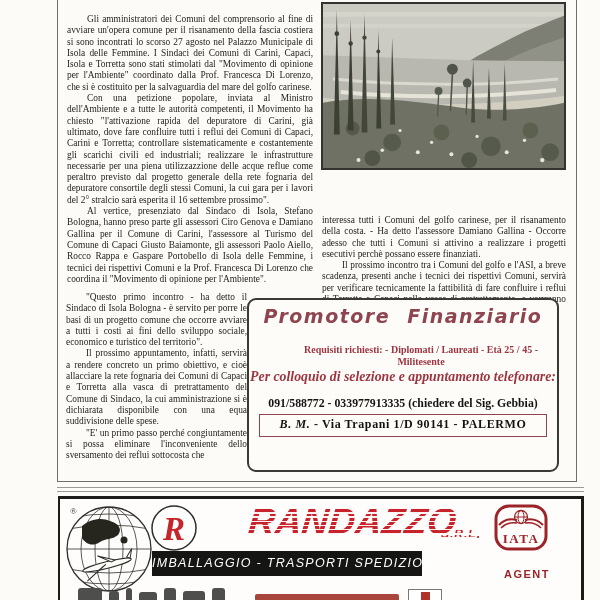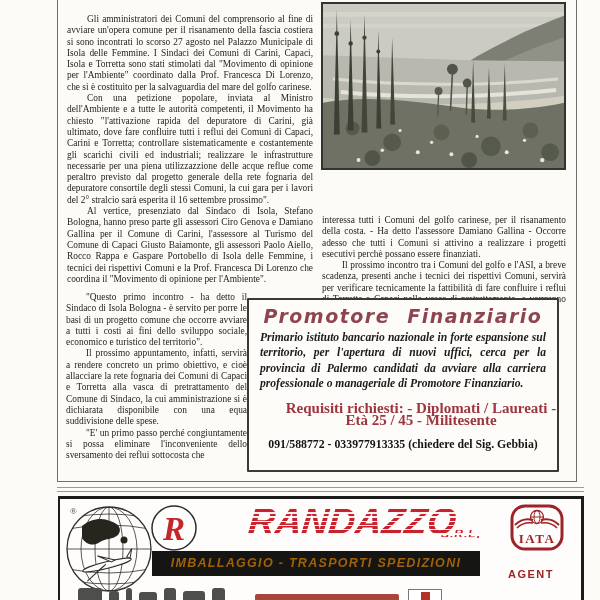--- a/index.html
+++ b/index.html
@@ -19,47 +19,47 @@
   .col-narrow{left:66px;top:292px;width:181px;height:189px;overflow:hidden;}
   .col-right{left:322px;top:179px;width:244px;}
 
   
   .photo{left:321px;top:2px;width:245px;height:168px;border:2px solid #34342e;
          box-sizing:border-box;background:#c9c9c1;}
   .photo svg{display:block;width:100%;height:100%;}
 
   
   .promo{left:247px;top:298px;width:312px;height:174px;border:2px solid #3a3a34;
-         border-radius:1px;box-sizing:border-box;background:#fdfcf9;z-index:3;text-align:center;}
+         border-radius:9px;box-sizing:border-box;background:#fdfcf9;z-index:3;text-align:center;}
   .promo-title{margin-top:5px;font-family:"DejaVu Sans",sans-serif;font-style:italic;font-weight:600;
                font-size:19px;line-height:22px;color:#8e4550;letter-spacing:1.5px;word-spacing:9px;}
   .promo-body{margin:3px 11px 0;text-align:justify;font-weight:bold;font-style:italic;
               font-size:11.6px;line-height:15.4px;color:#1d1a19;}
-  .promo-req{margin-top:10px;font-weight:bold;font-size:15px;line-height:12px;color:#9c3540;padding-left:36px;}
+  .promo-req{margin-top:17px;font-weight:bold;font-size:10px;line-height:12px;color:#9c3540;padding-left:36px;}
   .promo-cta{margin-top:1px;font-weight:bold;font-style:italic;font-size:13.8px;line-height:16px;color:#9c3540;}
   .promo-phone{margin-top:11px;font-weight:bold;font-size:11.8px;line-height:14px;color:#161413;}
   .promo-addr{margin:4px auto 0;width:286px;height:21px;line-height:19px;border:1px solid #8e4550;
               font-weight:bold;font-size:12px;color:#141211;letter-spacing:.6px;}
   .promo-addr .it{font-style:italic;}
 
   
   .rnd-frame{left:58px;top:496px;width:526px;height:110px;box-sizing:border-box;background:#fefdfb;
              border-top:3px solid #1b1b19;border-left:2px solid #1b1b19;border-right:3px solid #1b1b19;z-index:1;}
   .logo-svg{left:62px;top:502px;width:150px;height:95px;z-index:2;}
   .rnd-name{left:246px;top:499px;z-index:2;font-family:"Liberation Sans",sans-serif;
             font-style:italic;font-weight:900;font-size:37px;line-height:46px;color:#c8232c;
             letter-spacing:0px;transform:skewX(-6deg);transform-origin:left bottom;white-space:nowrap;}
   .rnd-srl{left:441px;top:527px;z-index:2;font-family:"Liberation Sans",sans-serif;font-style:italic;
            font-weight:700;font-size:12px;color:#c8232c;letter-spacing:1px;}
   .stripes{left:243px;top:501px;width:232px;height:45px;z-index:3;pointer-events:none;
            background:repeating-linear-gradient(180deg,rgba(254,253,251,0) 0 2.8px,rgba(254,253,251,.95) 2.8px 4.2px);}
-  .rnd-bar{left:152px;top:551px;width:328px;height:25px;background:#151513;z-index:4;text-align:center;
-           font-family:"Liberation Sans",sans-serif;font-style:italic;font-weight:700;font-size:12.5px;
-           line-height:25px;letter-spacing:1.3px;color:#a16207;white-space:nowrap;}
-  .iata{left:508px;top:504px;width:58px;text-align:left;z-index:2;}
+  .rnd-bar{left:152px;top:551px;width:270px;height:25px;background:#151513;z-index:4;text-align:center;
+           font-family:"Liberation Sans",sans-serif;font-style:italic;font-weight:400;font-size:12.5px;
+           line-height:25px;letter-spacing:1.3px;color:#ffffff;white-space:nowrap;}
+  .iata{left:492px;top:504px;width:58px;text-align:right;z-index:2;}
   .iata svg{display:block;margin:0 auto;width:56px;height:48px;}
   .iata-agent{margin-top:16px;font-family:"Liberation Sans",sans-serif;font-weight:700;font-size:11px;
               color:#9c2328;letter-spacing:1.5px;}
 
   
   .partial-letters{left:78px;top:588px;width:162px;height:12px;z-index:5;display:flex;gap:7px;align-items:flex-end;}
   .pl{background:#4e4e4c;border-radius:3px 3px 0 0;}
   .partial-redbar{left:255px;top:594px;width:144px;height:7px;background:#a8453c;border-radius:2px;z-index:5;}
   .partial-emblem{left:408px;top:589px;width:32px;height:11px;border:1px solid #777;background:#fff;
                   z-index:5;overflow:hidden;text-align:center;}
@@ -140,23 +140,24 @@
     <p>"E' un primo passo perché congiuntamente si possa eliminare l'inconveniente dello sversamento dei reflui sottocosta che</p>
   </div>
 
   <div class="col col-right">
     <p style="text-indent:0;margin-top:36px;">interessa tutti i Comuni del golfo carinese, per il risanamento della costa. - Ha detto l'assessore Damiano Gallina - Occorre adesso che tutti i Comuni si attivino a realizzare i progetti esecutivi perchè possano essere finanziati.</p>
     <p>Il prossimo incontro tra i Comuni del golfo e l'ASI, a breve scadenza, presenti anche i tecnici dei rispettivi Comuni, servirà per verificare tecnicamente la fattibilità di fare confluire i reflui di Torretta e Capaci nella vasca di pretrattamento, e verrranno inoltre verrificati i tempi di realizzazione".</p>
   </div>
 
   <div class="abs promo">
     <div class="promo-title">Promotore Finanziario</div>
-    <p class="promo-body">Primario istituto bancario nazionale in forte espansione sul territorio, per l'apertura di nuovi uffici, cerca per la provincia di Palermo candidati da avviare alla carriera professionale o manageriale di Promotore Finanziario.</p>
     <div class="promo-req">Requisiti richiesti: - Diplomati / Laureati - Età 25 / 45 - Militesente</div>
+    <div class="promo-cta">Per colloquio di selezione e appuntamento telefonare:</div>
     <div class="promo-phone">091/588772 - 033977913335 (chiedere del Sig. Gebbia)</div>
+    <div class="promo-addr"><span class="it">B. M.</span><span> - Via Trapani 1/D 90141 - PALERMO</span></div>
   </div>
 
   <div class="abs rnd-frame"></div>
 
   <svg class="abs logo-svg" viewBox="0 0 150 95">
     <text x="8" y="12" font-size="9" fill="#3a3a36" font-family="Liberation Serif">®</text>
     <defs>
         <clipPath id="gc">
           <circle cx="47" cy="47" r="42"></circle>
         </clipPath>

